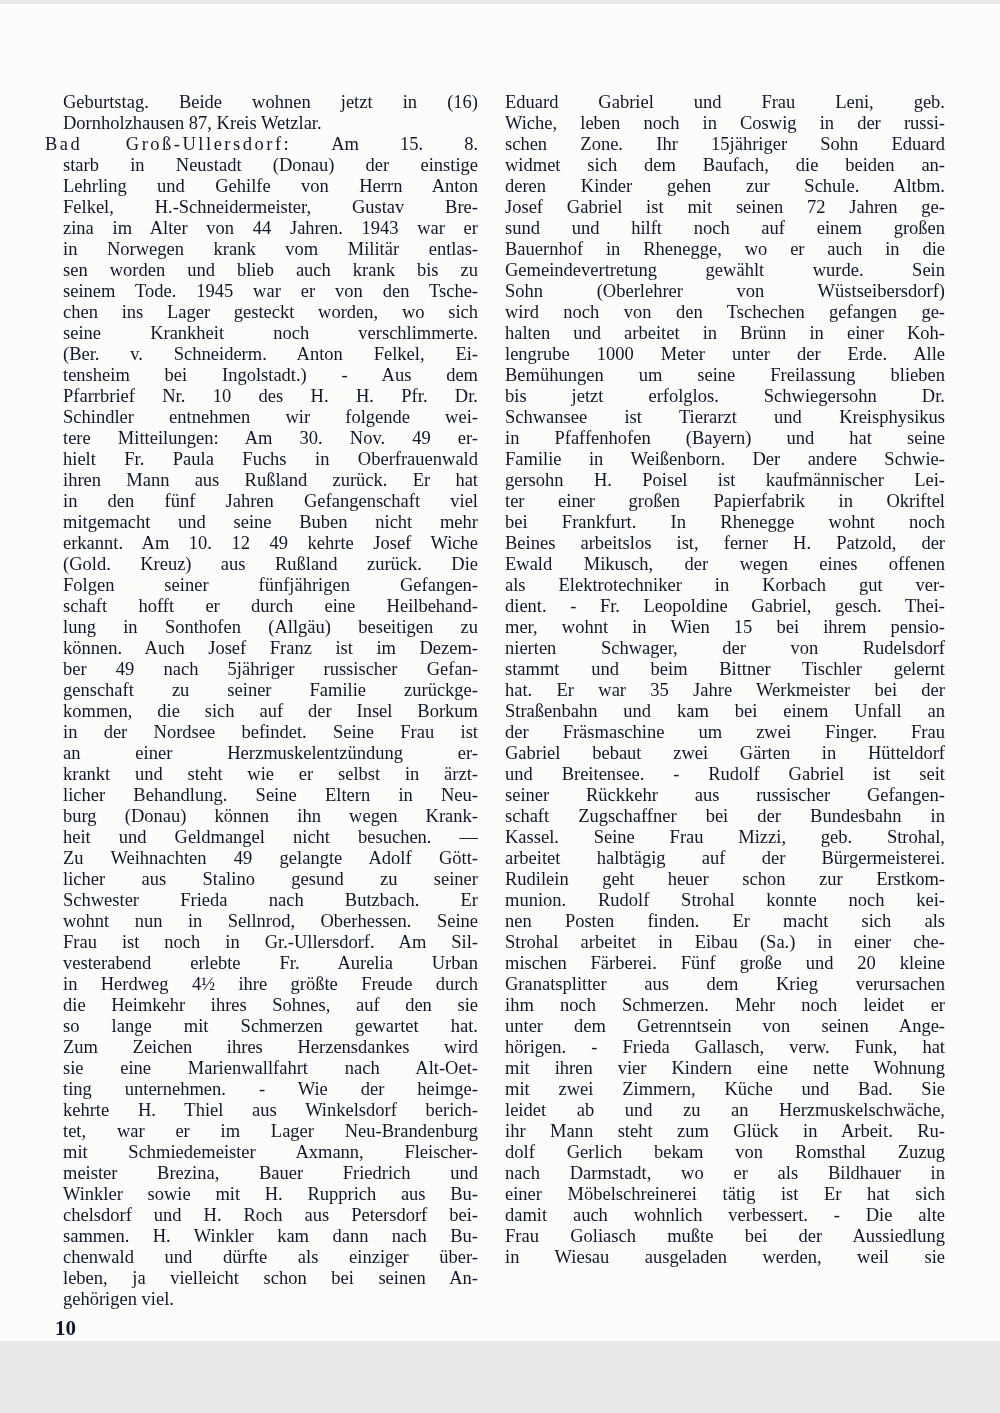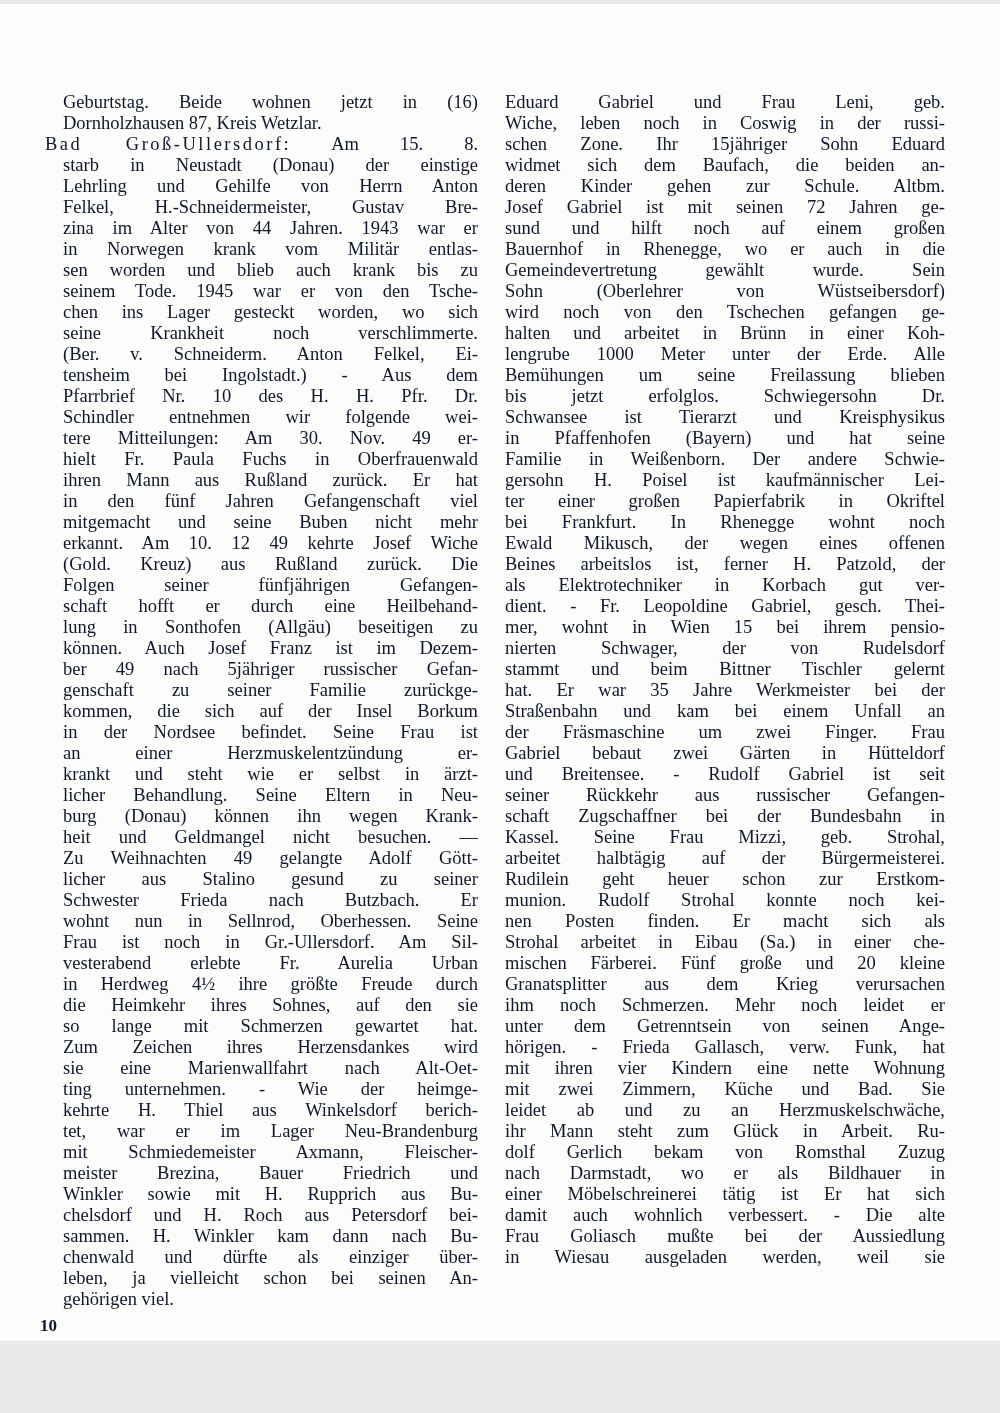--- a/index.html
+++ b/index.html
@@ -42,24 +42,24 @@
     text-align-last: left;
   }
   .outdent {
     margin-left: -18px;
   }
   .spaced {
     letter-spacing: 2.5px;
   }
   .pagenum {
     position: absolute;
-    left: 40px;
+    left: 55px;
     top: 1312px;
     font-weight: bold;
-    font-size: 17px;
+    font-size: 21px;
   }
 </style>
 </head>
 <body>
 
 <div class="page">
   <div class="columns">
 
     <div class="col col-left">
       <div id="cont-lines">
@@ -146,22 +146,22 @@
         <div class="line">halten und arbeitet in Brünn in einer Koh-</div>
         <div class="line">lengrube 1000 Meter unter der Erde. Alle</div>
         <div class="line">Bemühungen um seine Freilassung blieben</div>
         <div class="line">bis jetzt erfolglos. Schwiegersohn Dr.</div>
         <div class="line">Schwansee ist Tierarzt und Kreisphysikus</div>
         <div class="line">in Pfaffenhofen (Bayern) und hat seine</div>
         <div class="line">Familie in Weißenborn. Der andere Schwie-</div>
         <div class="line">gersohn H. Poisel ist kaufmännischer Lei-</div>
         <div class="line">ter einer großen Papierfabrik in Okriftel</div>
         <div class="line">bei Frankfurt. In Rhenegge wohnt noch</div>
+        <div class="line">Beines arbeitslos ist, ferner H. Patzold, der</div>
         <div class="line">Ewald Mikusch, der wegen eines offenen</div>
-        <div class="line">Beines arbeitslos ist, ferner H. Patzold, der</div>
         <div class="line">als Elektrotechniker in Korbach gut ver-</div>
         <div class="line">dient. - Fr. Leopoldine Gabriel, gesch. Thei-</div>
         <div class="line">mer, wohnt in Wien 15 bei ihrem pensio-</div>
         <div class="line">nierten Schwager, der von Rudelsdorf</div>
         <div class="line">stammt und beim Bittner Tischler gelernt</div>
         <div class="line">hat. Er war 35 Jahre Werkmeister bei der</div>
         <div class="line">Straßenbahn und kam bei einem Unfall an</div>
         <div class="line">der Fräsmaschine um zwei Finger. Frau</div>
         <div class="line">Gabriel bebaut zwei Gärten in Hütteldorf</div>
         <div class="line">und Breitensee. - Rudolf Gabriel ist seit</div>

